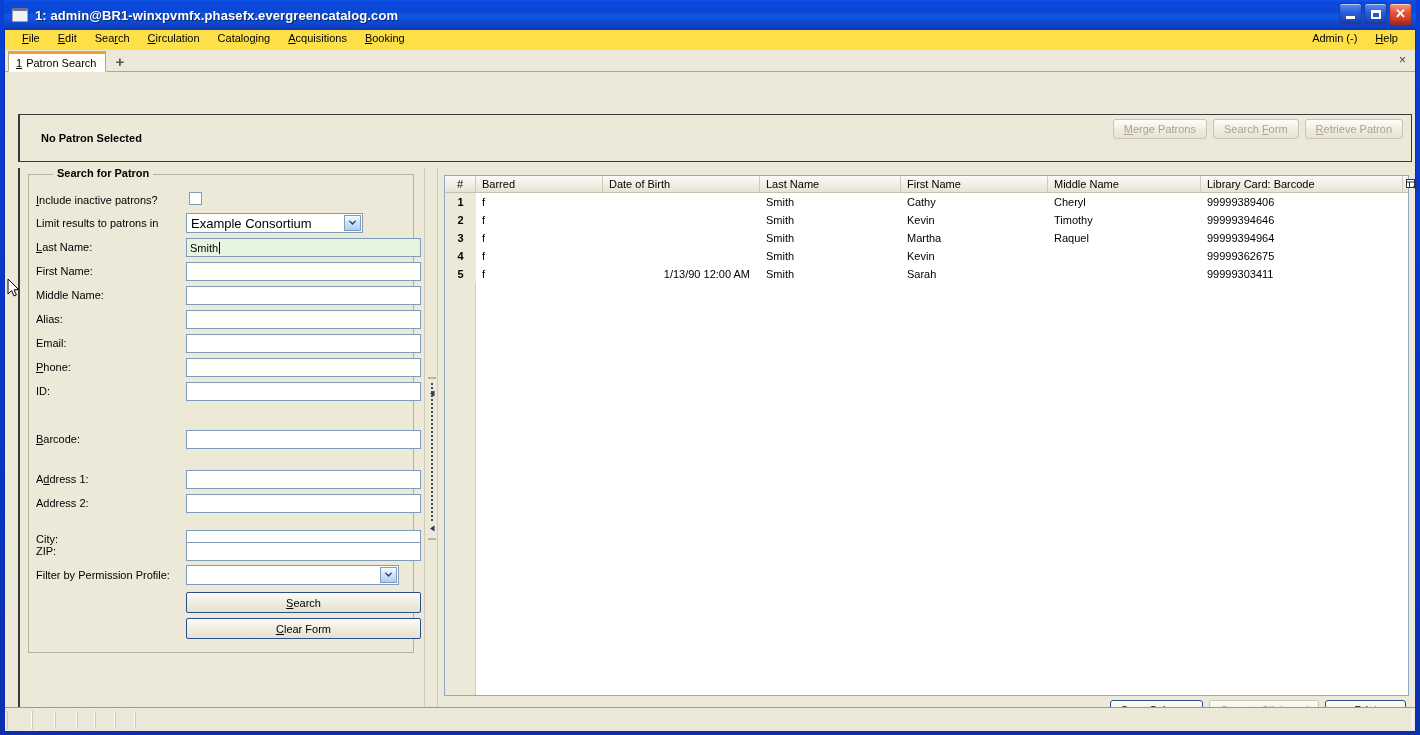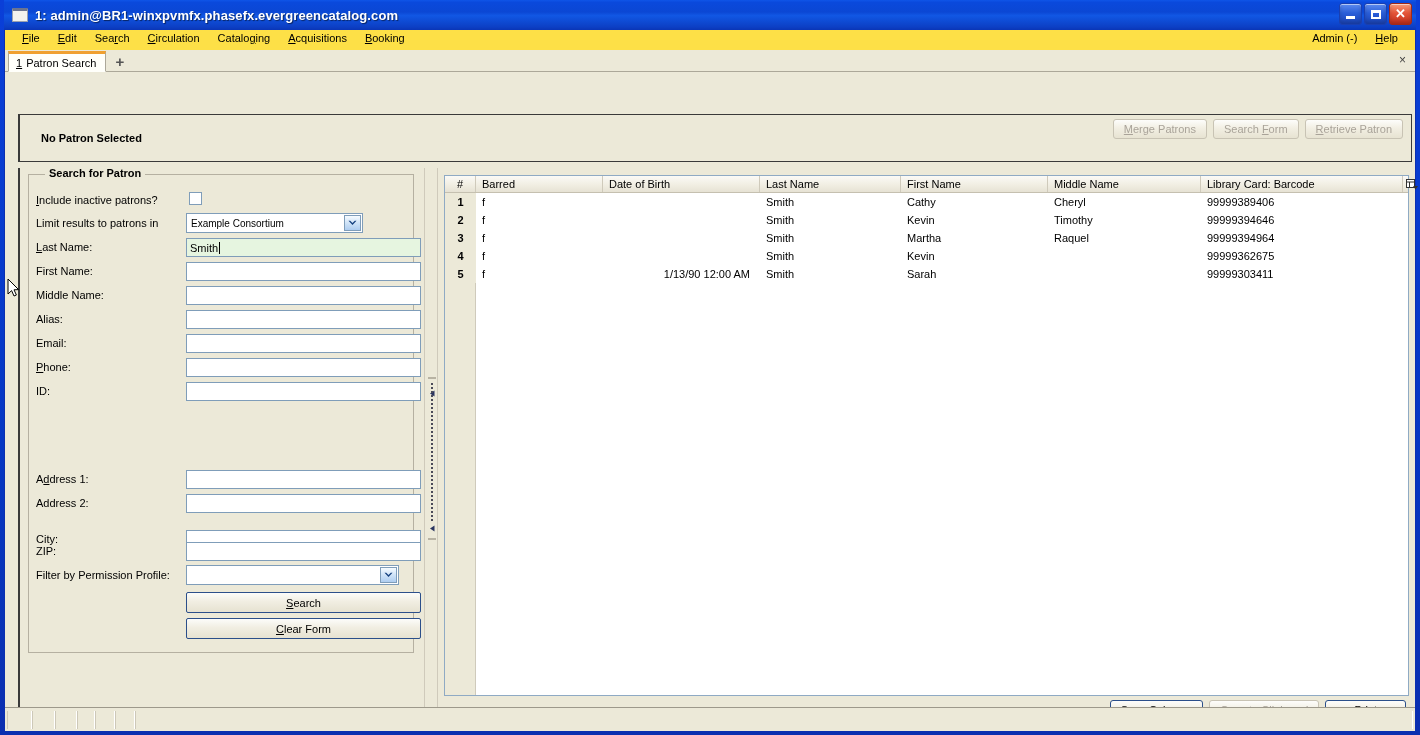--- a/index.html
+++ b/index.html
@@ -154,21 +154,21 @@
     width: 398px; height: 556px;
     background: #ece9d8;
   }
   #search-group {
     position: absolute; left: 8px; top: 6px;
     width: 386px; height: 479px;
     border: 1px solid #b5b0a1;
     background: #ece9d8;
   }
   #search-group-title {
-    position: absolute; left: 16px; top: -8px;
+    position: absolute; left: 24px; top: -8px;
     background: #ece9d8; padding: 0 4px;
     font-size: 11px; font-weight: bold;
   }
   .form-row {
     position: absolute; left: 0; height: 18px;
     width: 100%;
     display: flex; align-items: center;
   }
   .form-label {
     position: absolute; left: 7px;
@@ -193,21 +193,21 @@
     margin-left: 1px;
   }
   .chk {
     width: 13px; height: 13px; background: #fff;
     border: 1px solid #7f9db9;
   }
   .combo {
     width: 177px; height: 20px;
     background: #fff; border: 1px solid #7f9db9;
     display: flex; align-items: center;
-    font-size: 10px; padding-left: 4px;
+    font-size: 13px; padding-left: 4px;
     position: relative;
   }
   .combo.wide { width: 213px; }
   .combo-arrow {
     position: absolute; right: 1px; top: 1px;
     width: 17px; height: 16px;
     background: linear-gradient(to bottom, #f6fbff 0%, #cfe3f7 50%, #aecdf0 100%);
     border: 1px solid #7f9db9;
     display: flex; align-items: center; justify-content: center;
   }
@@ -446,20 +446,26 @@
           </div>
 
           <div class="form-row" style="top:207px;">
             <div class="form-label">ID:</div>
             <div class="form-control" style="left:157px;">
                 <div class="text-input"></div>
               </div>
           </div>
 
 
+          <div class="form-row" style="top:255px;">
+            <div class="form-label"><u>B</u>arcode:</div>
+            <div class="form-control" style="left:157px;">
+                <div class="text-input"></div>
+              </div>
+          </div>
 
           <div class="form-row" style="top:295px;">
             <div class="form-label">A<u>d</u>dress 1:</div>
             <div class="form-control" style="left:157px;">
                 <div class="text-input"></div>
               </div>
           </div>
 
           <div class="form-row" style="top:319px;">
             <div class="form-label">Address 2:</div>

